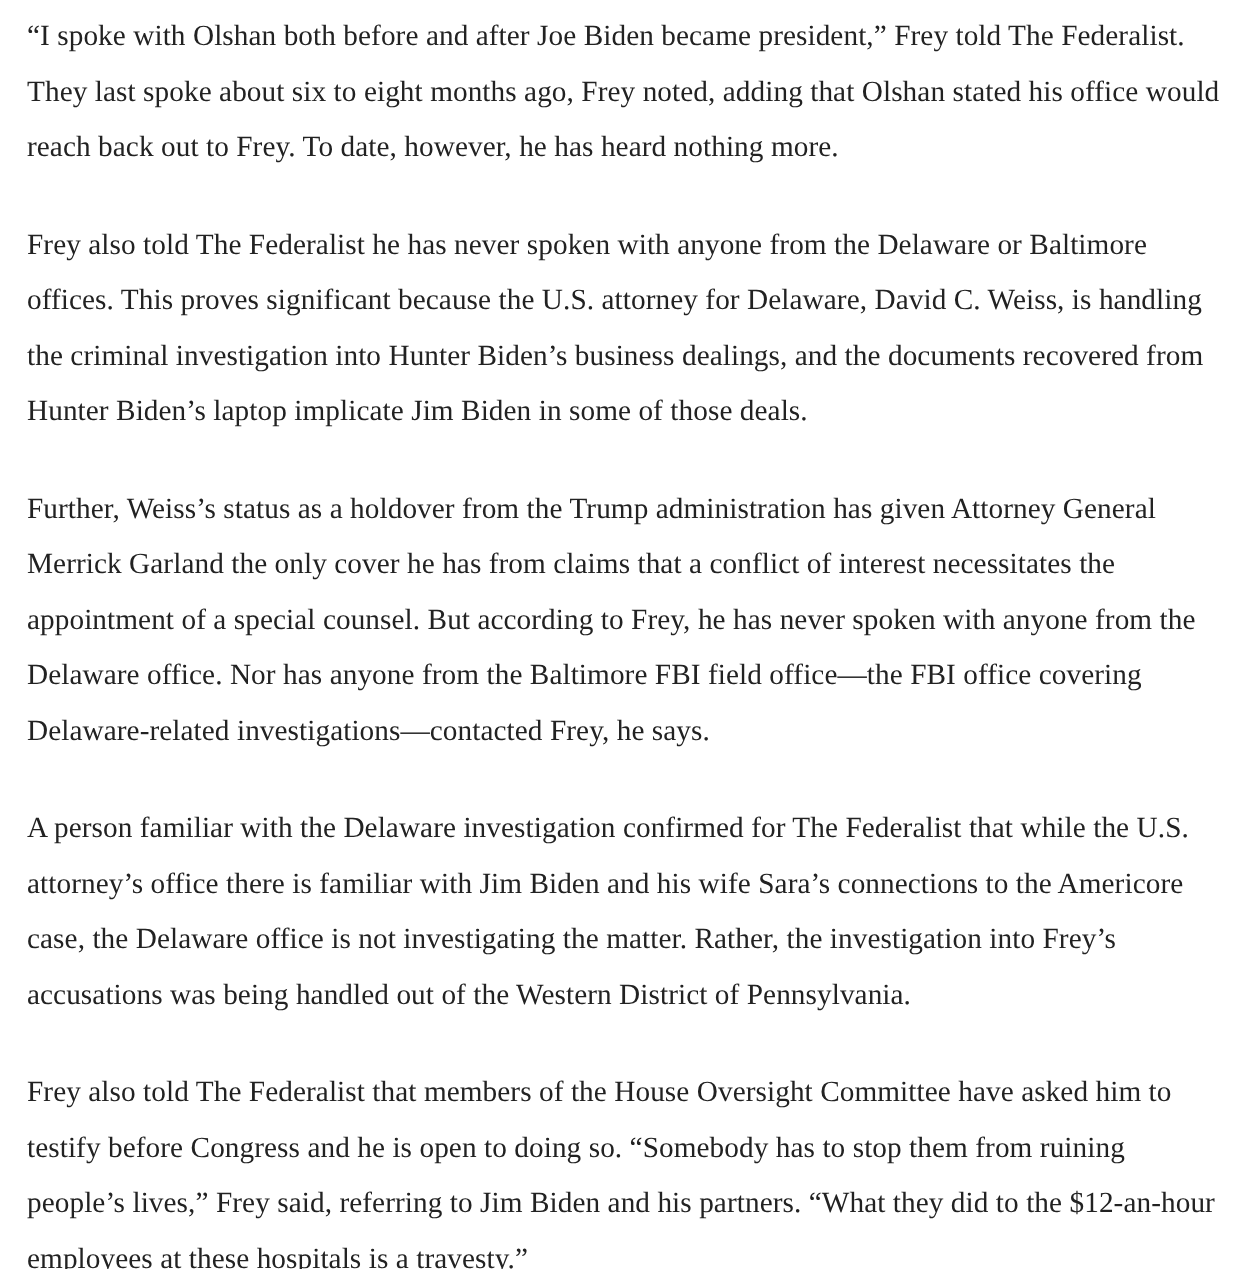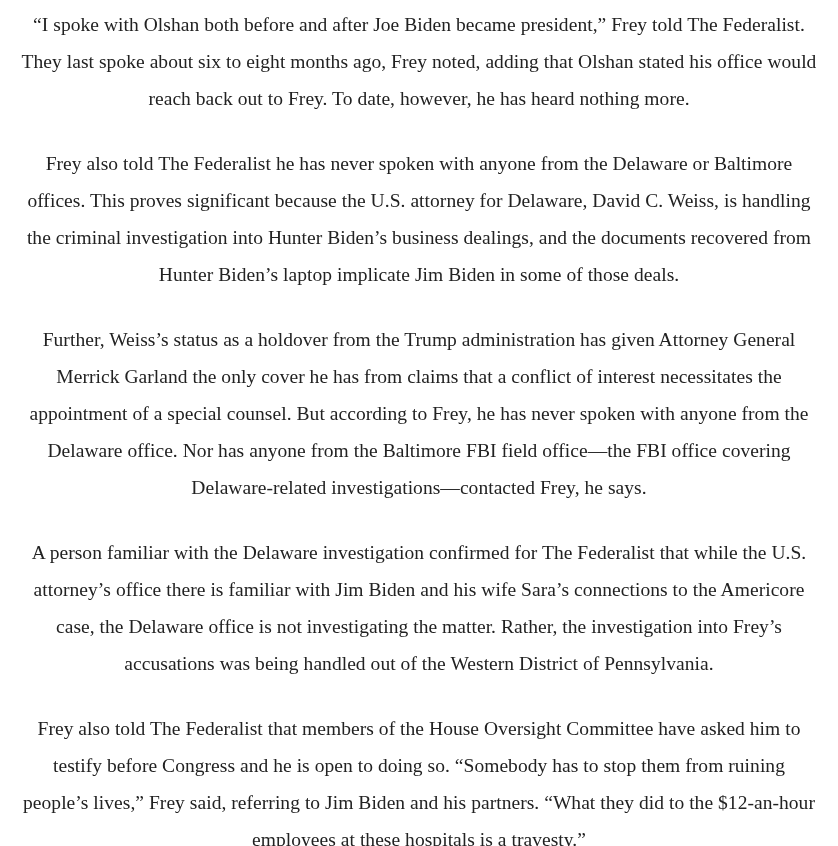--- a/index.html
+++ b/index.html
@@ -16,21 +16,21 @@
   .article {
     box-sizing: border-box;
     width: 838px;
     padding: 6px 18px 0 18px;
   }
   .article p {
     margin: 0 0 28px 0;
     font-size: 19.5px;
     line-height: 37px;
     color: #222222;
-    text-align: center;
+    text-align: left;
     letter-spacing: 0.05px;
   }
   .article p:last-child {
     margin-bottom: 0;
   }
 </style>
 </head>
 <body>
 
 <div class="article">

